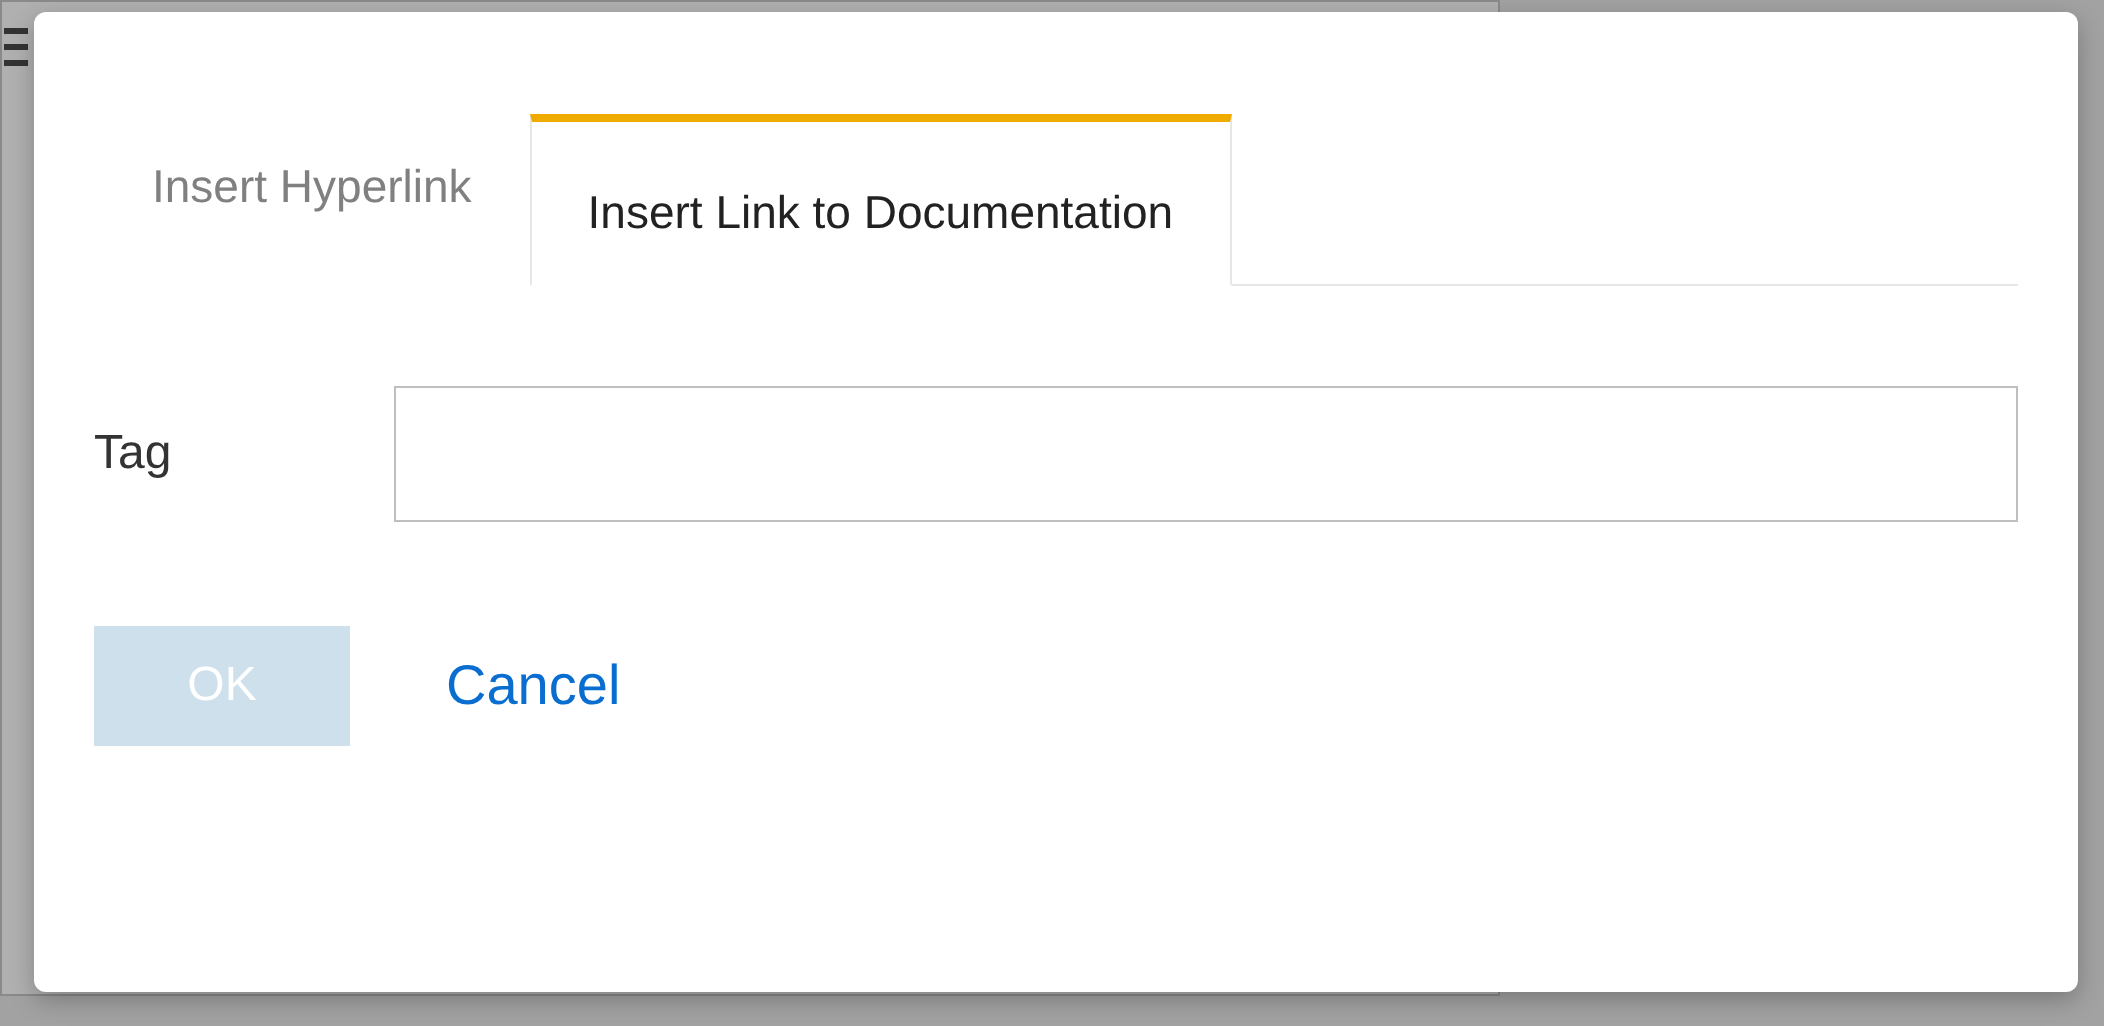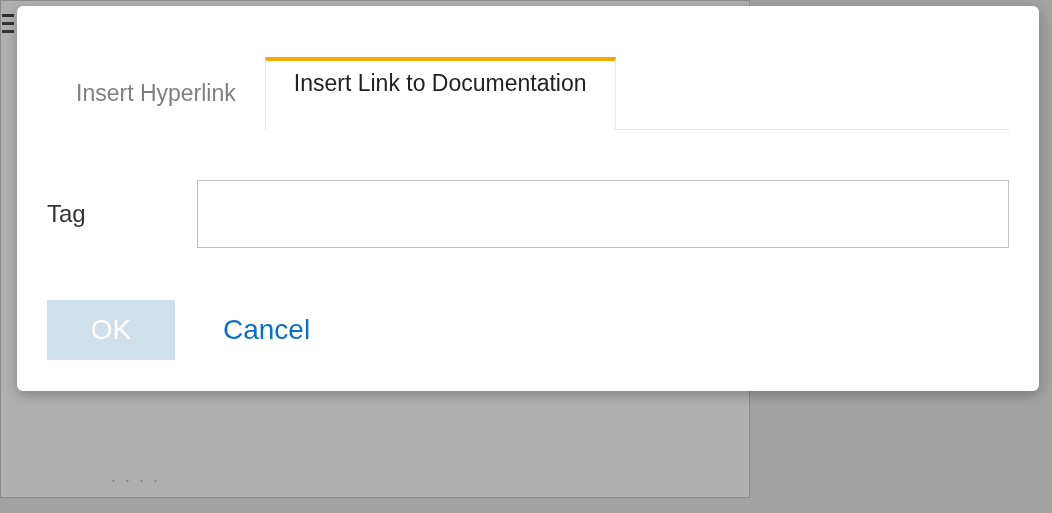--- a/index.html
+++ b/index.html
@@ -48,21 +48,21 @@
       display: block;
       height: 3px;
       background: #333;
       width: 12px;
     }
     .dialog {
       position: absolute;
       top: 6px;
       left: 17px;
       width: 1022px;
-      height: 385px;
+      height: 490px;
       background: #fff;
       border-radius: 6px;
       box-shadow: 0 4px 12px rgba(0,0,0,0.25);
       padding: 0;
     }
     .tabs {
       display: flex;
       position: relative;
       margin: 0 30px;
       padding-top: 50px;
@@ -76,21 +76,21 @@
       border: 1px solid transparent;
       position: relative;
       top: 1px;
       background: #fff;
     }
     .tab.active {
       color: #222;
       border: 1px solid #e6e6e6;
       border-top: 4px solid #f0ab00;
       border-bottom: 1px solid #fff;
-      padding-top: 9px;
+      padding-top: 32px;
     }
     .form {
       padding: 50px 30px 0 30px;
     }
     .form-row {
       display: flex;
       align-items: center;
       margin-bottom: 34px;
     }
     .form-label {
@@ -113,21 +113,21 @@
       align-items: center;
       gap: 48px;
       padding: 18px 30px 0 30px;
     }
     .btn-ok {
       width: 128px;
       height: 60px;
       background: #cfe0ed;
       color: #fff;
       border: none;
-      font-size: 28px;
+      font-size: 24px;
       cursor: pointer;
     }
     .btn-cancel {
       font-size: 28px;
       color: #0a6ed1;
       cursor: pointer;
       background: none;
       border: none;
     }
   </style>

